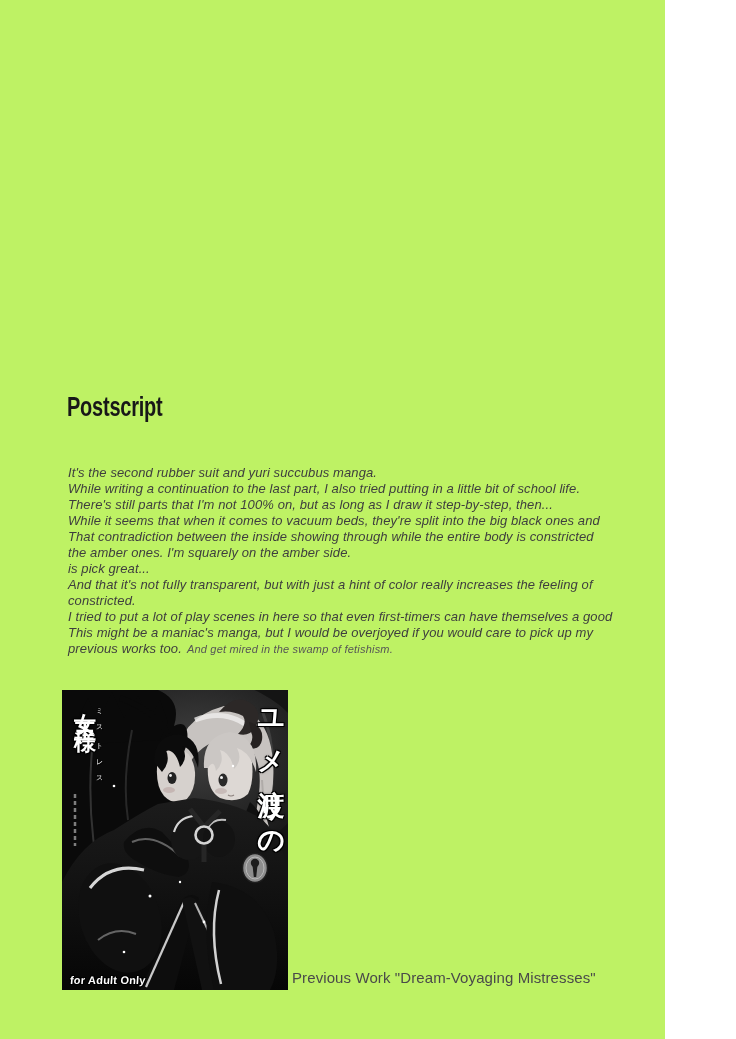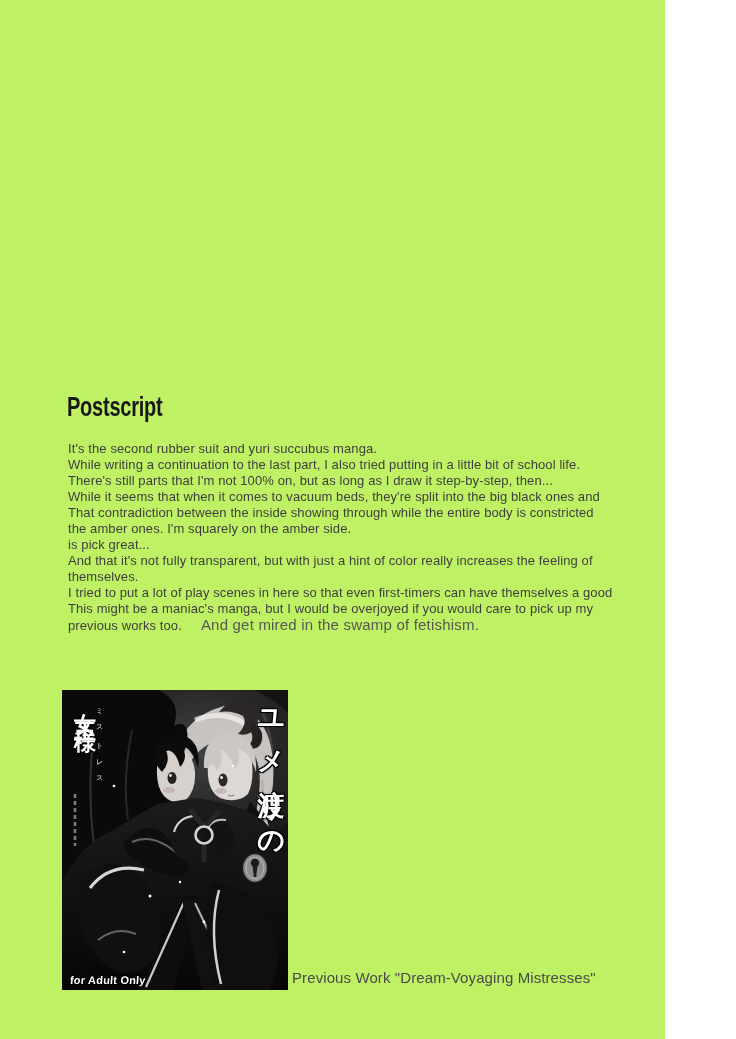--- a/index.html
+++ b/index.html
@@ -24,34 +24,35 @@
     letter-spacing: -0.3px;
     transform: scaleX(0.74);
     transform-origin: 0 50%;
     white-space: nowrap;
   }
 
   
   .body-text {
     position: absolute;
     left: 68px;
-    top: 441px;
+    top: 465px;
     color: #3e3e3e;
     font-size: 13px;
     letter-spacing: 0.1px;
+    font-style: italic;
   }
   .body-text .line {
     height: 16px;
     line-height: 16px;
     white-space: nowrap;
   }
   .body-text .small-note {
-    font-size: 15px;
+    font-size: 11px;
     color: #565656;
-    margin-left: 19px;
+    margin-left: 5px;
     letter-spacing: 0.2px;
   }
 
   
   .cover {
     position: absolute;
     left: 62px;
     top: 690px;
     width: 226px;
     height: 300px;
@@ -110,21 +111,21 @@
 
   <div class="body-text">
     <div class="line">It's the second rubber suit and yuri succubus manga.</div>
     <div class="line">While writing a continuation to the last part, I also tried putting in a little bit of school life.</div>
     <div class="line">There's still parts that I'm not 100% on, but as long as I draw it step-by-step, then...</div>
     <div class="line">While it seems that when it comes to vacuum beds, they're split into the big black ones and</div>
     <div class="line">That contradiction between the inside showing through while the entire body is constricted</div>
     <div class="line">the amber ones. I'm squarely on the amber side.</div>
     <div class="line">is pick great...</div>
     <div class="line">And that it's not fully transparent, but with just a hint of color really increases the feeling of</div>
-    <div class="line">themselves.</div>
+    <div class="line">constricted.</div>
     <div class="line">I tried to put a lot of play scenes in here so that even first-timers can have themselves a good</div>
     <div class="line">This might be a maniac's manga, but I would be overjoyed if you would care to pick up my</div>
     <div class="line">
       <span>previous works too.</span><span class="small-note">And get mired in the swamp of fetishism.</span>
     </div>
   </div>
 
   <div class="cover">
     <svg width="226" height="300" viewBox="0 0 226 300" xmlns="http://www.w3.org/2000/svg">
       <defs>

